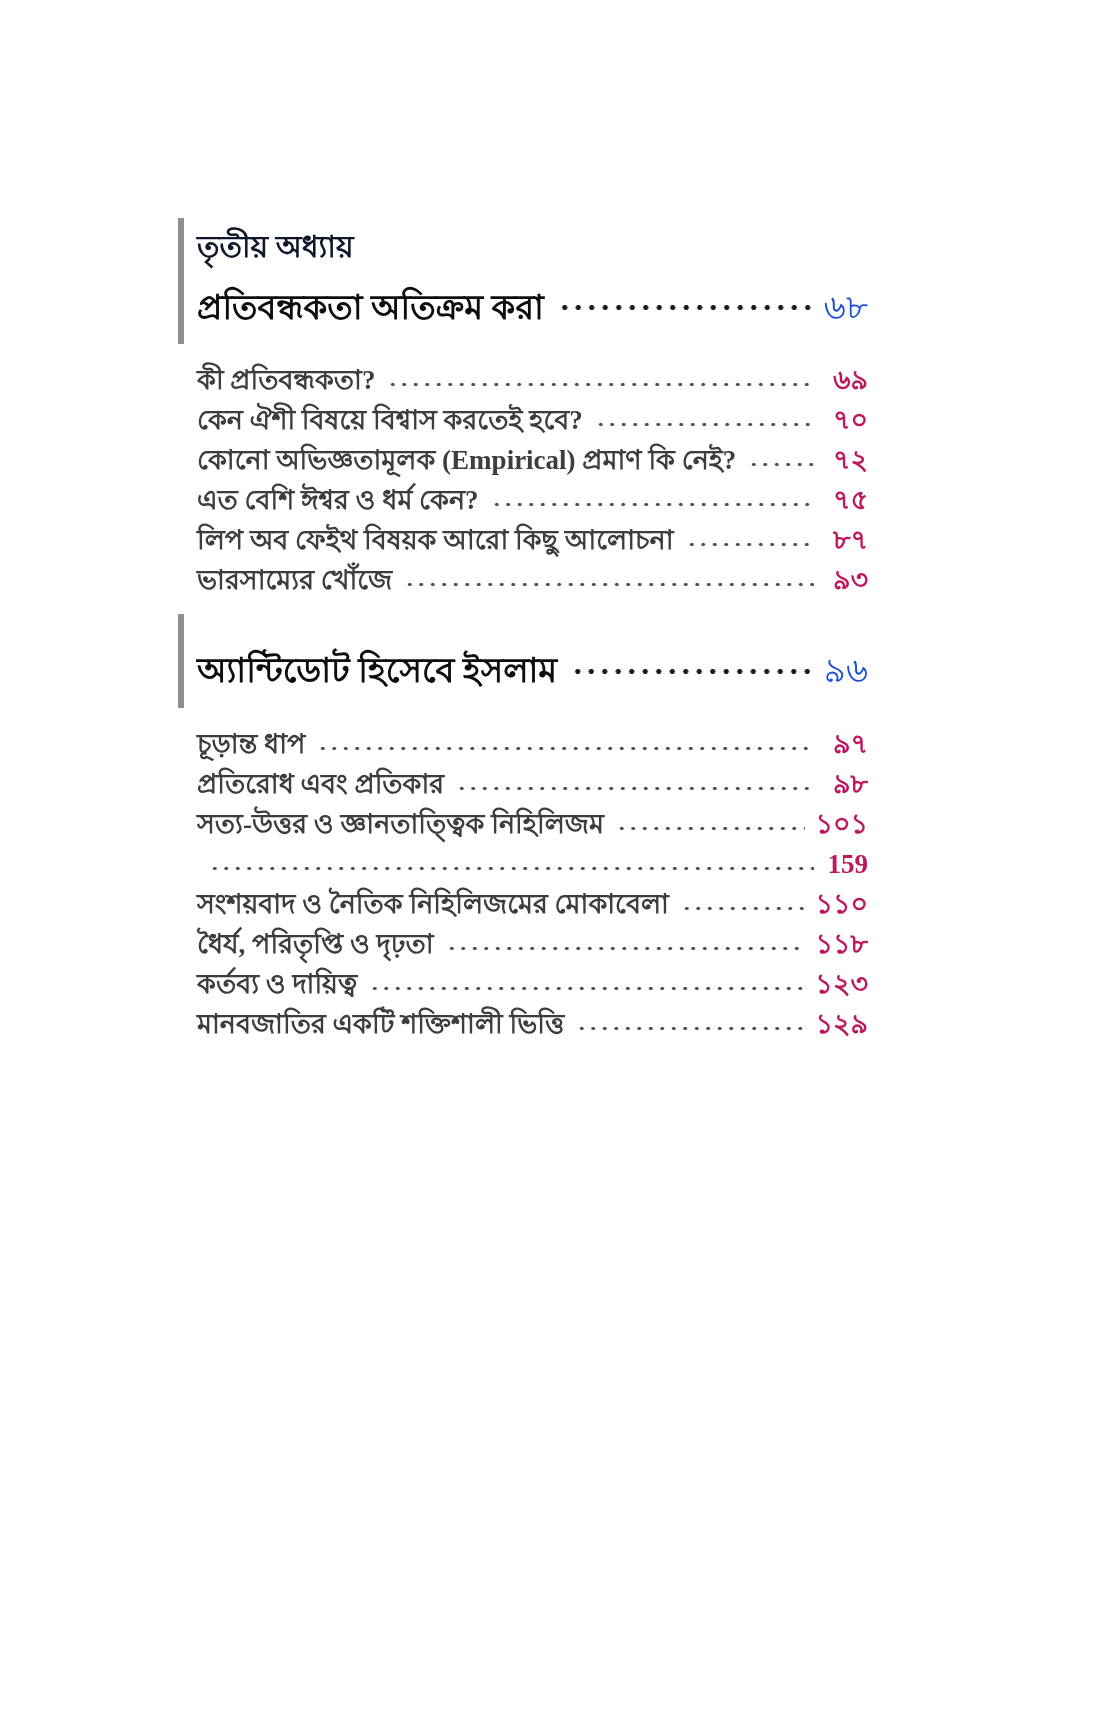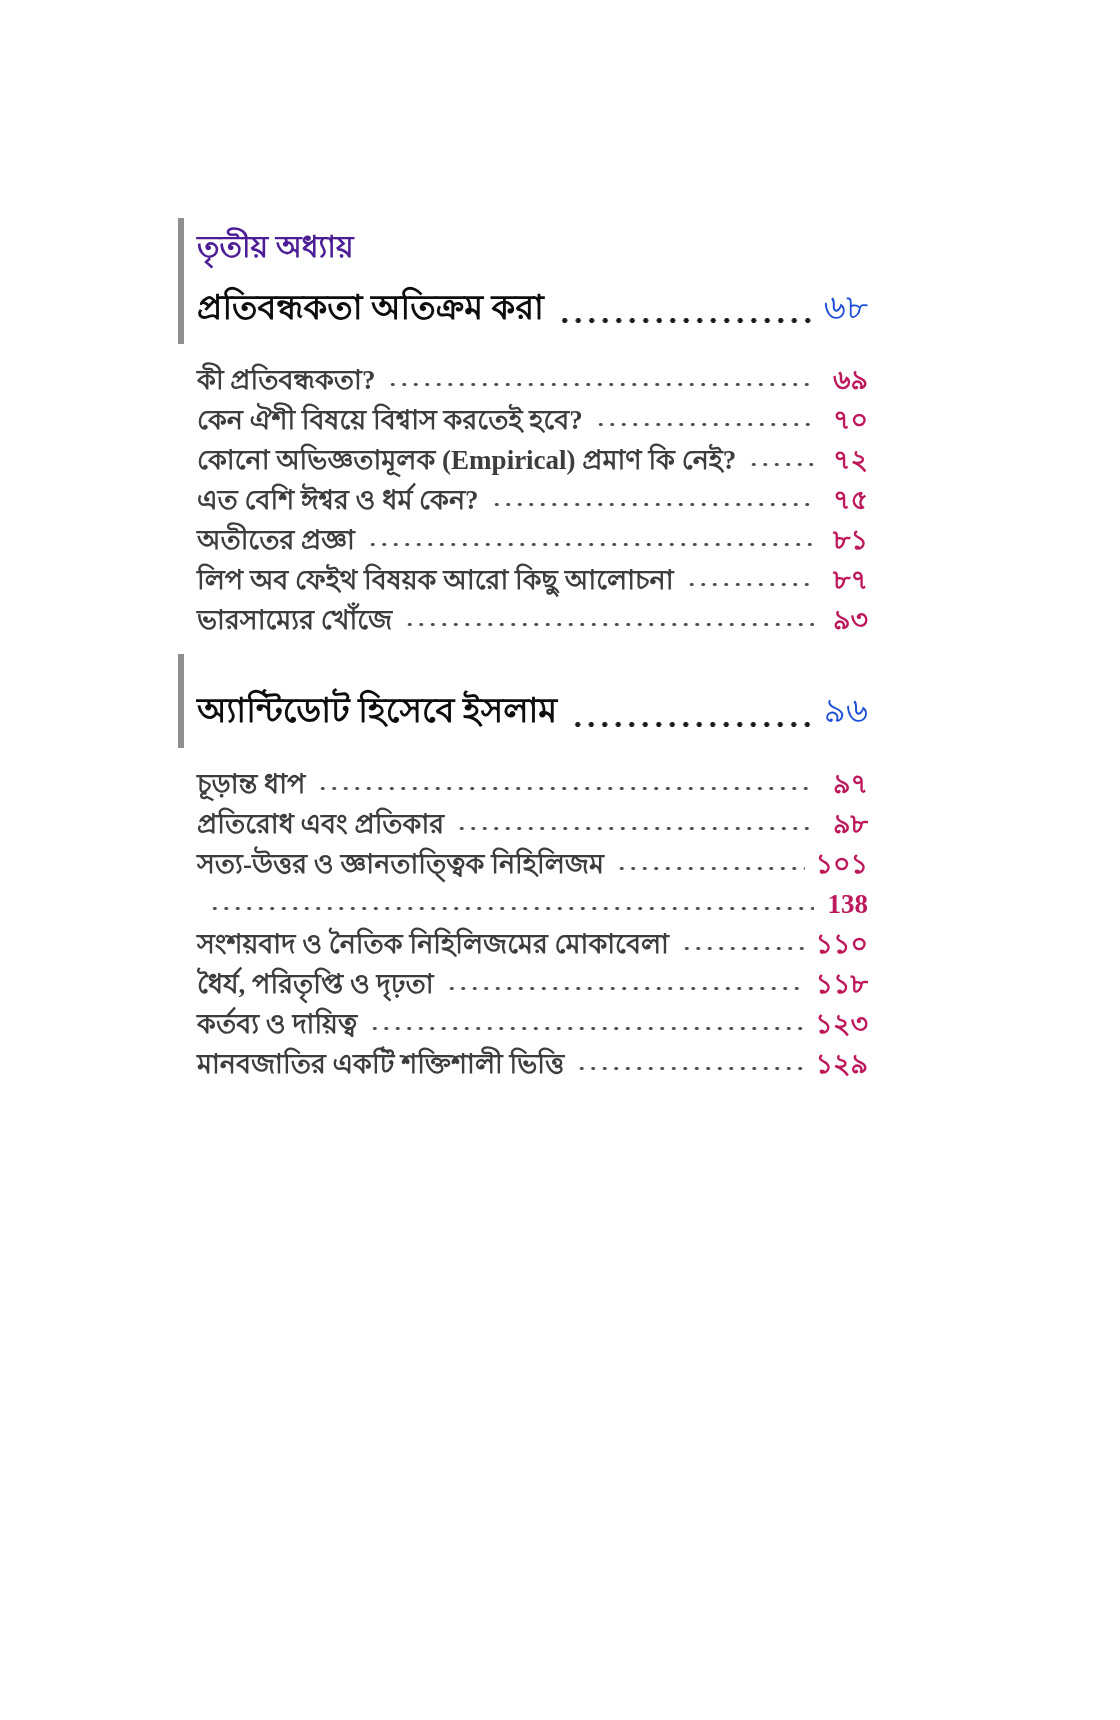--- a/index.html
+++ b/index.html
@@ -24,26 +24,26 @@
   .chapter-block { margin: 0; }
   .chapter-block + .chapter-block { margin-top: 14px; }
 
   .chapter-head {
     border-left: 6px solid #8f8f8f;
     padding: 12px 0 18px 13px;
   }
   .chapter-label {
     font-size: 30px;
     font-weight: 700;
-    color: #4c1d95;
+    color: #0f172a;
     line-height: 1.1;
   }
   .chapter-title-row {
     display: flex;
-    align-items: flex-end;
+    align-items: center;
     margin-top: 26px;
     font-size: 34px;
     font-weight: 700;
     color: #0d0d0d;
     line-height: 1.1;
   }
   .chapter-title { white-space: nowrap; }
   .chapter-page {
     white-space: nowrap;
     font-weight: 400;
@@ -118,25 +118,20 @@
           <span class="toc-title">কোনো অভিজ্ঞতামূলক (Empirical) প্রমাণ কি নেই?</span>
           <span class="leader"></span>
           <span class="toc-page">৭২</span>
         </div>
         <div class="toc-row">
           <span class="toc-title">এত বেশি ঈশ্বর ও ধর্ম কেন?</span>
           <span class="leader"></span>
           <span class="toc-page">৭৫</span>
         </div>
         <div class="toc-row">
-          <span class="toc-title">অতীতের প্রজ্ঞা</span>
-          <span class="leader"></span>
-          <span class="toc-page">৮১</span>
-        </div>
-        <div class="toc-row">
           <span class="toc-title">লিপ অব ফেইথ বিষয়ক আরো কিছু আলোচনা</span>
           <span class="leader"></span>
           <span class="toc-page">৮৭</span>
         </div>
         <div class="toc-row">
           <span class="toc-title">ভারসাম্যের খোঁজে</span>
           <span class="leader"></span>
           <span class="toc-page">৯৩</span>
         </div>
       </div>
@@ -161,21 +156,21 @@
           <span class="leader"></span>
           <span class="toc-page">৯৮</span>
         </div>
         <div class="toc-row">
           <span class="toc-title">সত্য-উত্তর ও জ্ঞানতাত্ত্বিক নিহিলিজম</span>
           <span class="leader"></span>
           <span class="toc-page">১০১</span>
         </div>
         <div class="toc-row">
           <span class="leader"></span>
-          <span class="toc-page">138</span>
+          <span class="toc-page">159</span>
         </div>
         <div class="toc-row">
           <span class="toc-title">সংশয়বাদ ও নৈতিক নিহিলিজমের মোকাবেলা</span>
           <span class="leader"></span>
           <span class="toc-page">১১০</span>
         </div>
         <div class="toc-row">
           <span class="toc-title">ধৈর্য, পরিতৃপ্তি ও দৃঢ়তা</span>
           <span class="leader"></span>
           <span class="toc-page">১১৮</span>

